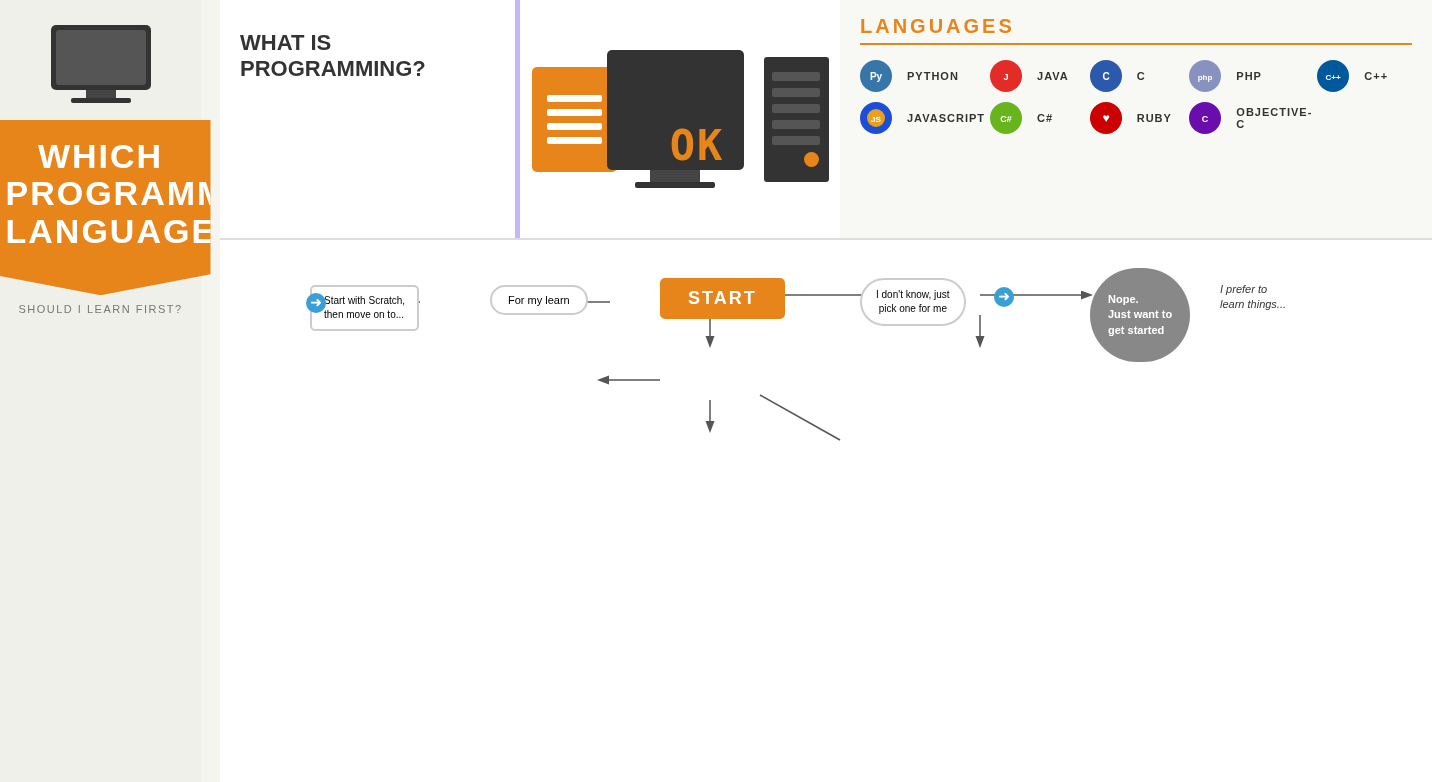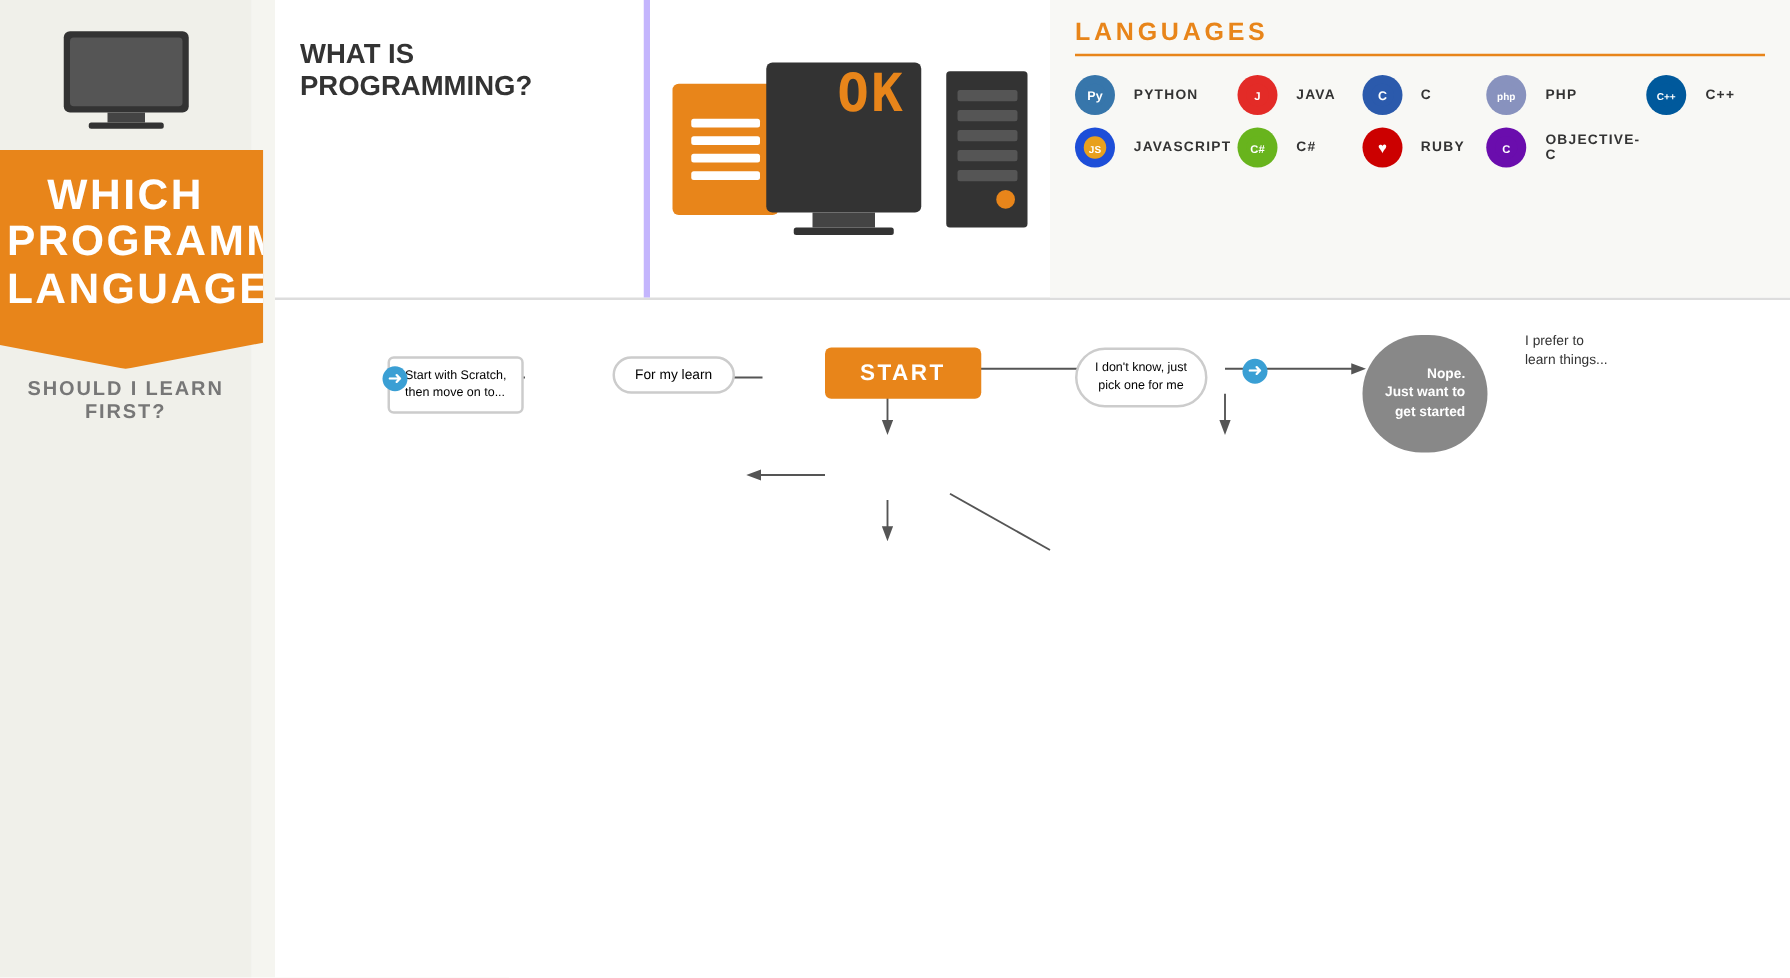--- a/index.html
+++ b/index.html
@@ -123,21 +123,21 @@
     <rect x="15" y="10" width="90" height="55" rx="3" fill="#555"></rect>
     <rect x="45" y="70" width="30" height="8" fill="#444"></rect>
     <rect x="30" y="78" width="60" height="5" rx="2" fill="#333"></rect>
   </svg>
 
   <div style="width:220px; background:#e8851a; text-align:center; padding: 18px 15px 45px; clip-path: polygon(0 0, 100% 0, 100% 88%, 50% 100%, 0 88%);">
     <div style="color:white; font-size:34px; font-weight:900; line-height:1.1; letter-spacing:2px;">WHICH</div>
     <div style="color:white; font-size:34px; font-weight:900; line-height:1.1; letter-spacing:2px;">PROGRAMMING</div>
     <div style="color:white; font-size:34px; font-weight:900; line-height:1.1; letter-spacing:2px;">LANGUAGE</div>
   </div>
-  <div style="color:#777; font-size:16px; font-weight:bold; letter-spacing:1.5px; text-align:center; margin-top:8px;">SHOULD I LEARN FIRST?</div>
+  <div style="color:#777; font-size:11px; font-weight:normal; letter-spacing:1.5px; text-align:center; margin-top:8px;">SHOULD I LEARN FIRST?</div>
 </div>
 
 <div class="main-area">
 
   <div class="top-section">
 
     <div class="what-is-programming">
       <div style="font-size:22px; font-weight:900; color:#333; line-height:1.2; margin-bottom:12px;">WHAT IS<br>PROGRAMMING?</div>
     </div>
 
@@ -146,21 +146,21 @@
       <div style="position:relative; display:flex; align-items:center; gap:15px; padding: 20px;">
 
         <div style="width:85px; height:105px; background:#e8851a; border-radius:5px; display:flex; flex-direction:column; justify-content:center; align-items:center; gap:7px; position:relative; z-index:2; margin-right:-25px;">
           <div style="width:55px; height:7px; background:white; border-radius:2px;"></div>
           <div style="width:55px; height:7px; background:white; border-radius:2px;"></div>
           <div style="width:55px; height:7px; background:white; border-radius:2px;"></div>
           <div style="width:55px; height:7px; background:white; border-radius:2px;"></div>
         </div>
 
         <div style="position:relative; z-index:3;">
-          <div style="width:124px; height:120px; background:#333; border-radius:5px; display:flex; align-items:flex-start; justify-content:center;padding-left:44px;">
+          <div style="width:137px; height:120px; background:#333; border-radius:5px; display:flex; align-items:flex-end; justify-content:center;padding-left:44px;">
             <span style="font-size:42px; font-weight:900; color:#e8851a; font-family:monospace; letter-spacing:2px;">OK</span>
           </div>
           <div style="width:50px; height:12px; background:#444; margin: 0 auto;"></div>
           <div style="width:80px; height:6px; background:#333; margin: 0 auto; border-radius:2px;"></div>
         </div>
 
         <div style="width:65px; height:125px; background:#333; border-radius:3px; display:flex; flex-direction:column; align-items:center; justify-content:space-evenly; padding:8px 5px; margin-left:5px;">
           <div style="width:48px; height:9px; background:#555; border-radius:2px;"></div>
           <div style="width:48px; height:9px; background:#555; border-radius:2px;"></div>
           <div style="width:48px; height:9px; background:#555; border-radius:2px;"></div>
@@ -308,18 +308,18 @@
 
     <div style="position:absolute; top:38px; left:640px; background:white; border:2px solid #ccc; border-radius:25px; padding:8px 14px; font-size:10px; text-align:center; line-height:1.4;">I don't know, just<br>pick one for me</div>
 
     <div style="position:absolute; top:46px; left:773px;">
       <svg width="22" height="22" viewBox="0 0 22 22">
           <circle cx="11" cy="11" r="10" fill="#3a9fd4"></circle>
           <text x="11" y="15" text-anchor="middle" font-size="14" fill="white">➜</text>
         </svg>
     </div>
 
-    <div style="position:absolute; top:28px; left:870px; background:#888; color:white; border-radius:50px; padding:24px 18px; font-size:11px; font-weight:700; text-align:right; line-height:1.4;"><span style="font-weight:900;">Nope.</span><br>Just want to<br>get started</div>
-
-    <div style="position:absolute; top:26px; left:1000px; background:white; border:0; font-size:11px; color:#333; line-height:1.4;">I prefer to<br>learn things...</div>
+    <div style="position:absolute; top:28px; left:870px; background:#888; color:white; border-radius:50px; padding:24px 18px; font-size:11px; font-weight:700; text-align:left; line-height:1.4;"><span style="font-weight:900;">Nope.</span><br>Just want to<br>get started</div>
+
+    <div style="position:absolute; top:42px; left:1000px; background:white; border:0; font-size:11px; color:#333; line-height:1.4;font-style:italic;">I prefer to<br>learn things...</div>
 
     </div>
 </div>
 
 </body></html>

